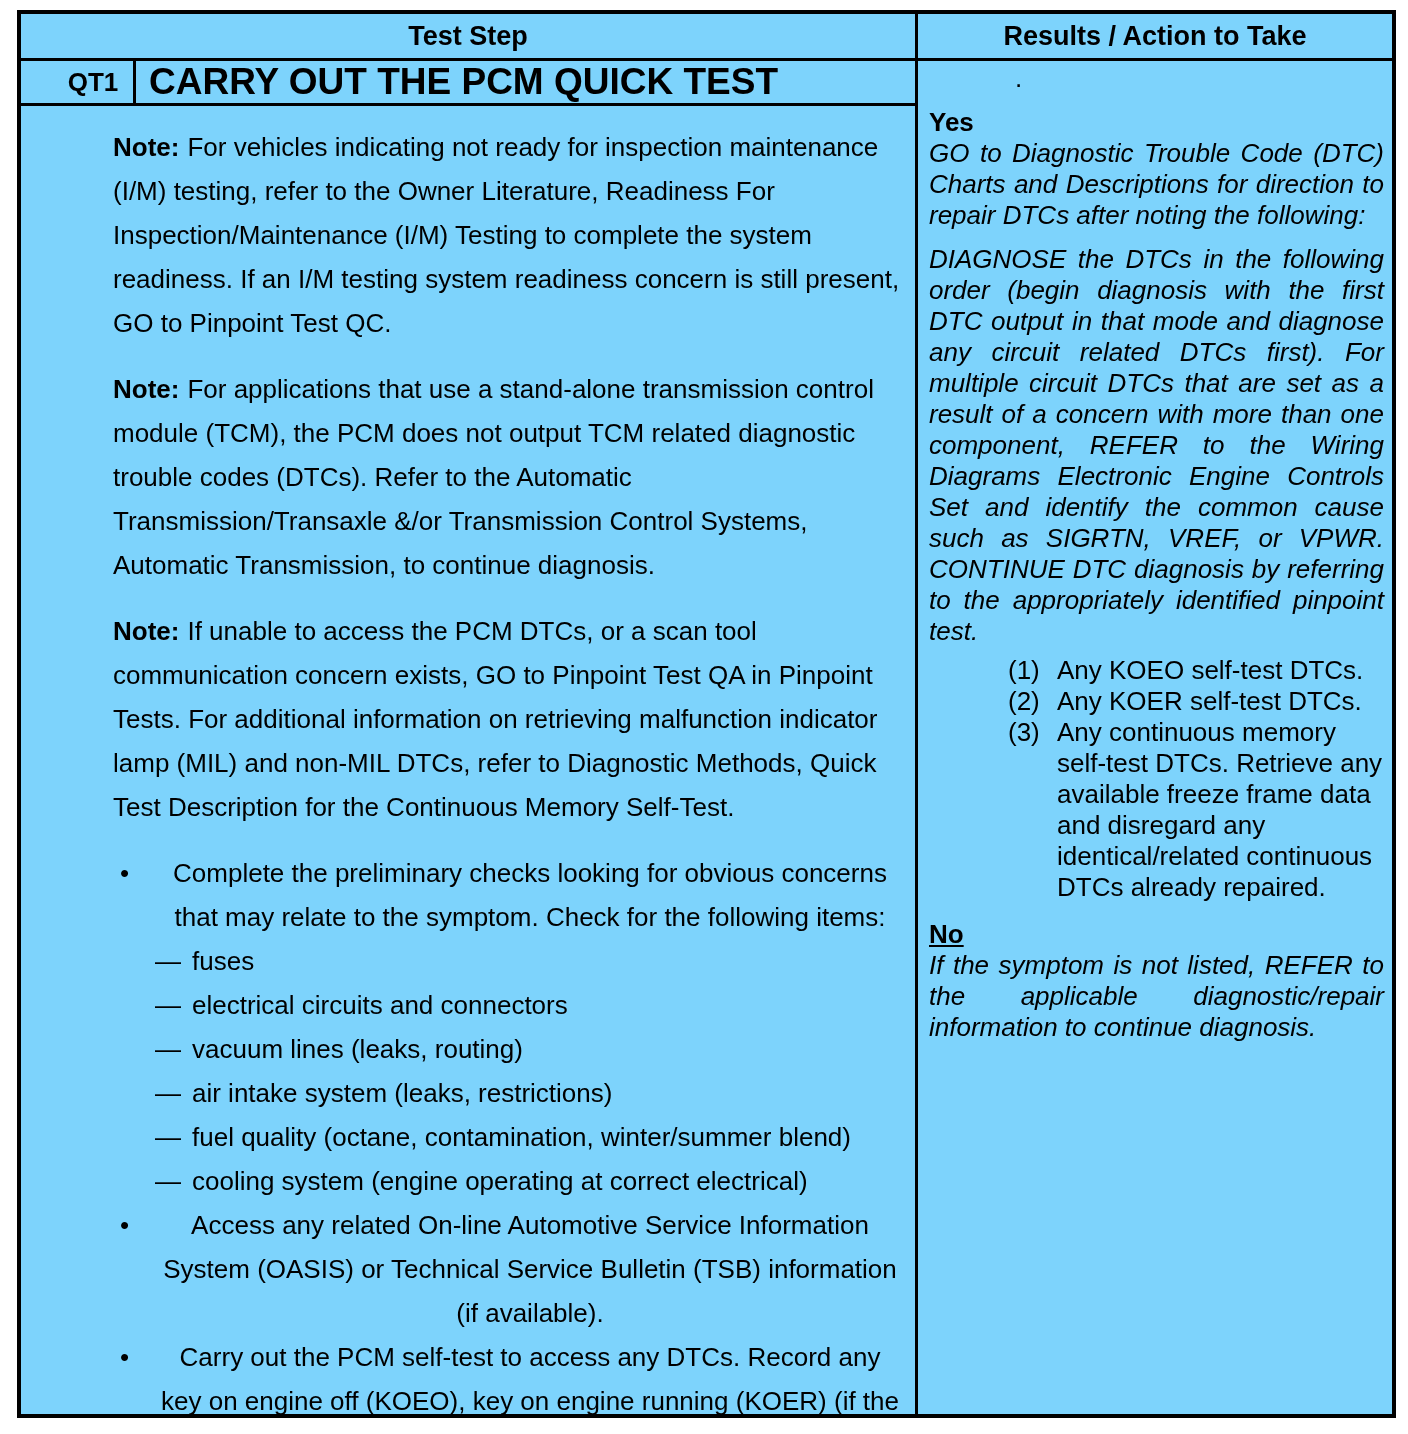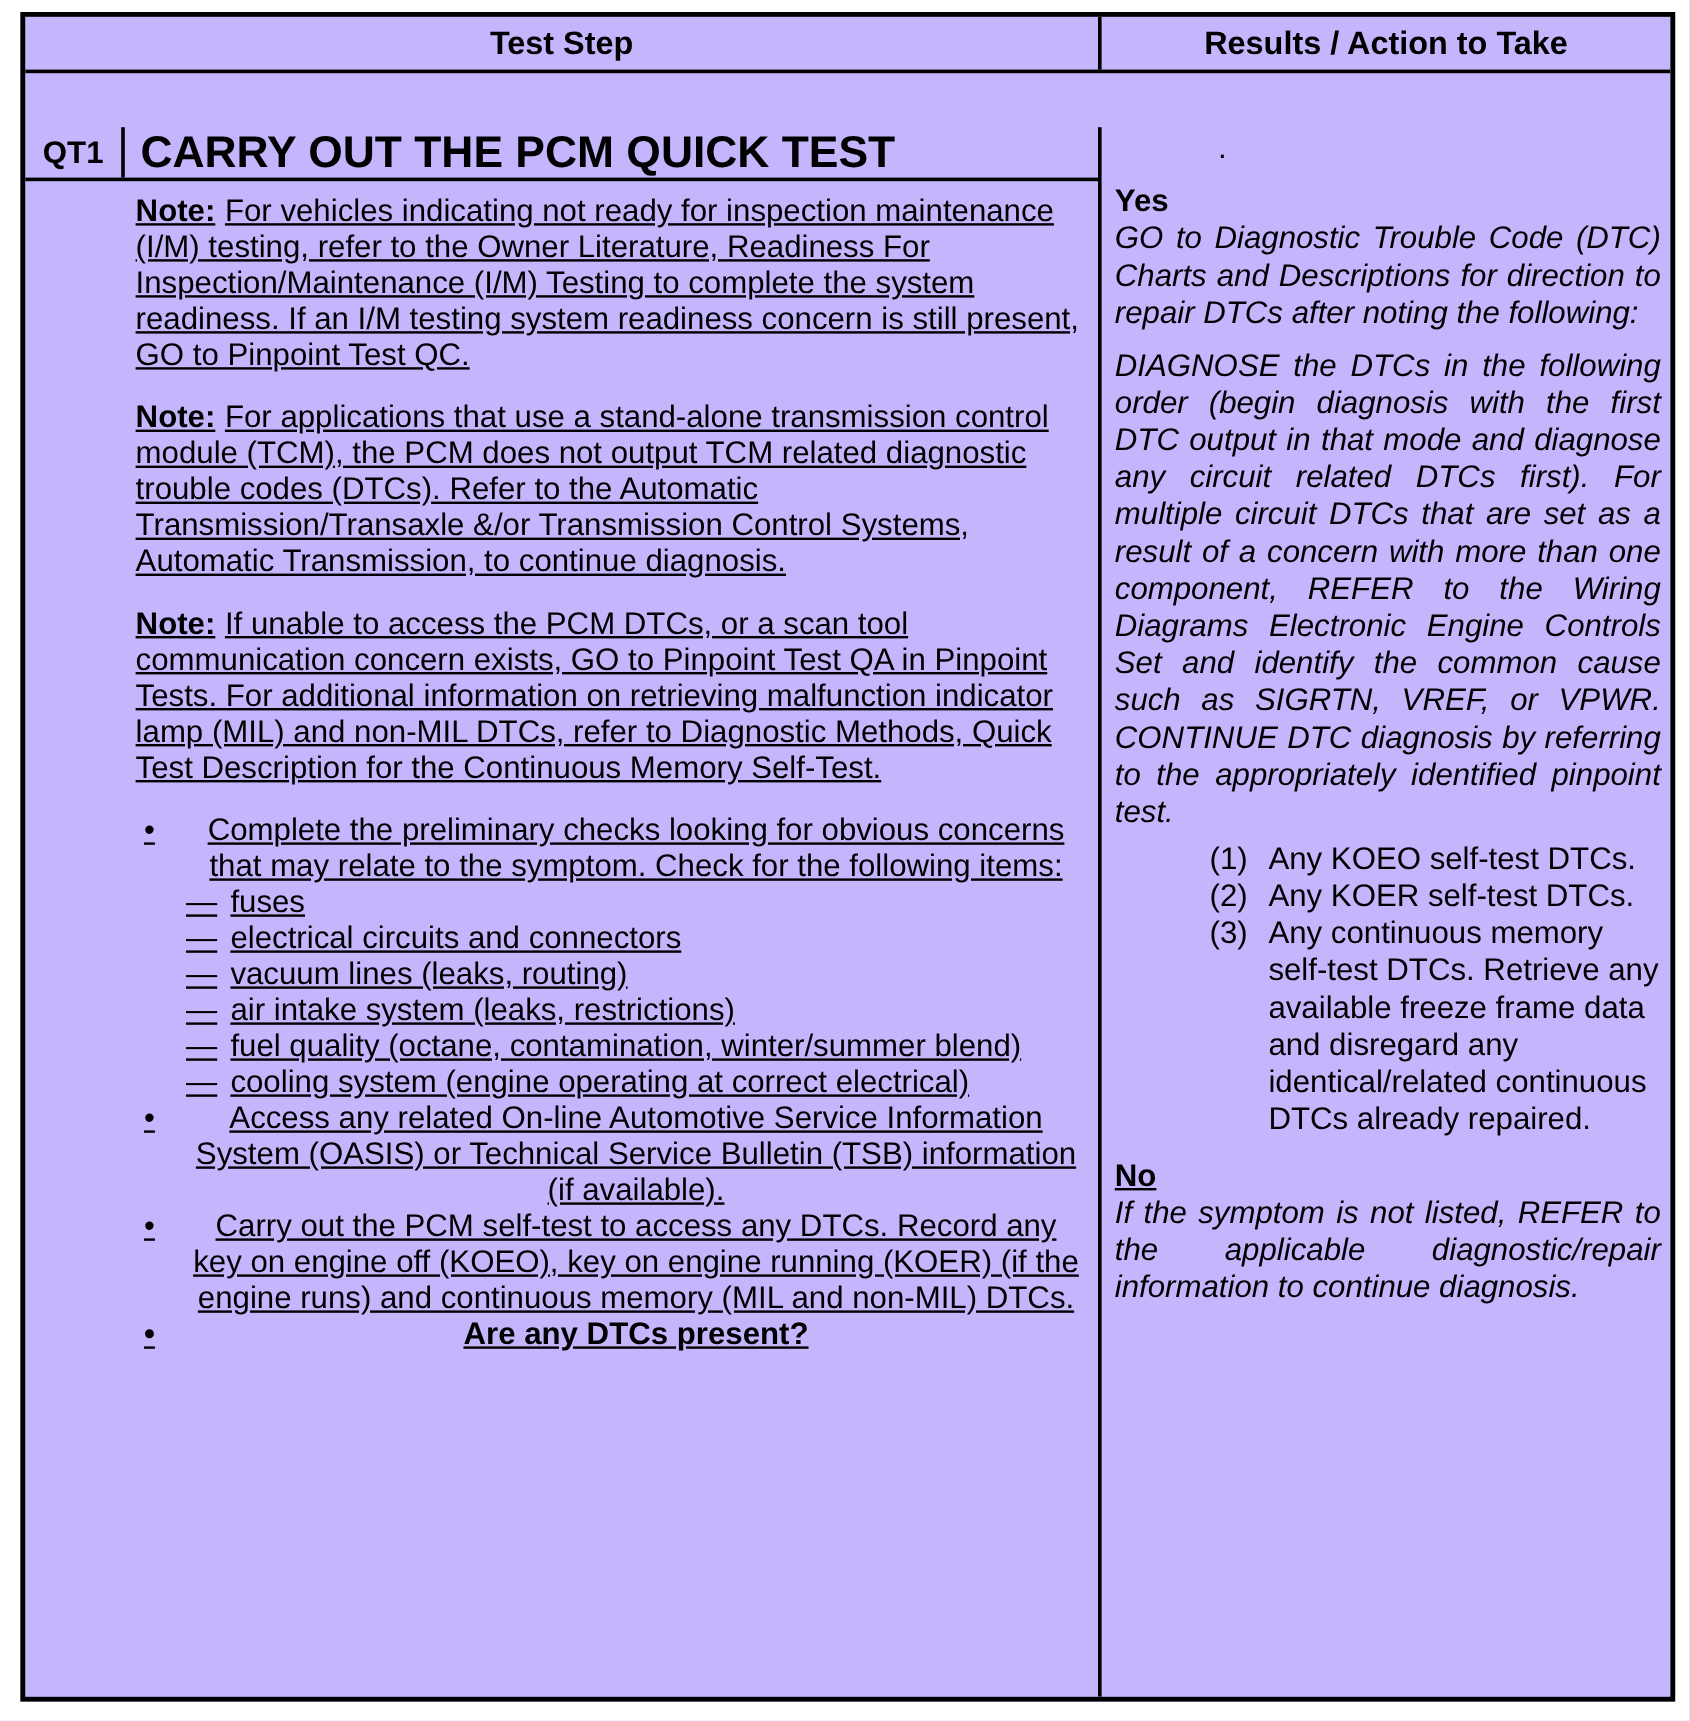--- a/index.html
+++ b/index.html
@@ -4,32 +4,32 @@
 <style>
   html,body{margin:0;padding:0;}
   body{
     width:1408px;height:1434px;background:#ffffff;color:#000;
     font-family:"Liberation Sans", sans-serif;position:relative;
     -webkit-font-smoothing:antialiased;
   }
   .table{
     position:absolute;left:17px;top:10px;width:1379px;height:1408px;
     border:4px solid #000;box-sizing:border-box;overflow:hidden;
-    display:flex;flex-direction:column;background:#c4b5fd;gap:45px;
+    display:flex;flex-direction:column;background:#7dd3fc;
   }
   .hrow{display:flex;flex:0 0 44px;border-bottom:3px solid #000;}
   .hcell{display:flex;align-items:center;justify-content:center;font-weight:bold;font-size:27px;}
   .hcell.hleft{flex:0 0 894px;border-right:3px solid #000;}
   .hcell.hright{flex:1;}
   .brow{display:flex;flex:1;min-height:0;}
   .leftcol{flex:0 0 894px;border-right:3px solid #000;display:flex;flex-direction:column;min-height:0;}
   .qtrow{display:flex;flex:0 0 38px;border-bottom:3px solid #000;}
-  .qtid{flex:0 0 80px;border-right:3px solid #000;display:flex;align-items:center;justify-content:center;font-weight:bold;font-size:26px;}
+  .qtid{flex:0 0 80px;border-right:3px solid #000;display:flex;align-items:center;justify-content:center;font-weight:bold;font-size:26px;margin-left:32px;}
   .qttitle{flex:1;display:flex;align-items:center;padding-left:13px;font-weight:bold;font-size:37px;}
-  .lcontent{flex:1;padding:9px 12px 0 92px;font-size:26px;line-height:30px;overflow:hidden;text-decoration:underline;}
+  .lcontent{flex:1;padding:19px 12px 0 92px;font-size:26px;line-height:44px;overflow:hidden;}
   .note{margin:0 0 22px 0;}
   .nl{margin-right:8px;font-weight:bold;}
   .bullet{display:flex;}
   .bullet.bold{font-weight:bold;}
   .bm{flex:0 0 37px;padding-left:7px;}
   .bt{flex:1;text-align:center;}
   .dash{display:flex;margin-left:42px;}
   .dm{flex:0 0 37px;}
   .dt{flex:1;}
   .rightcol{

